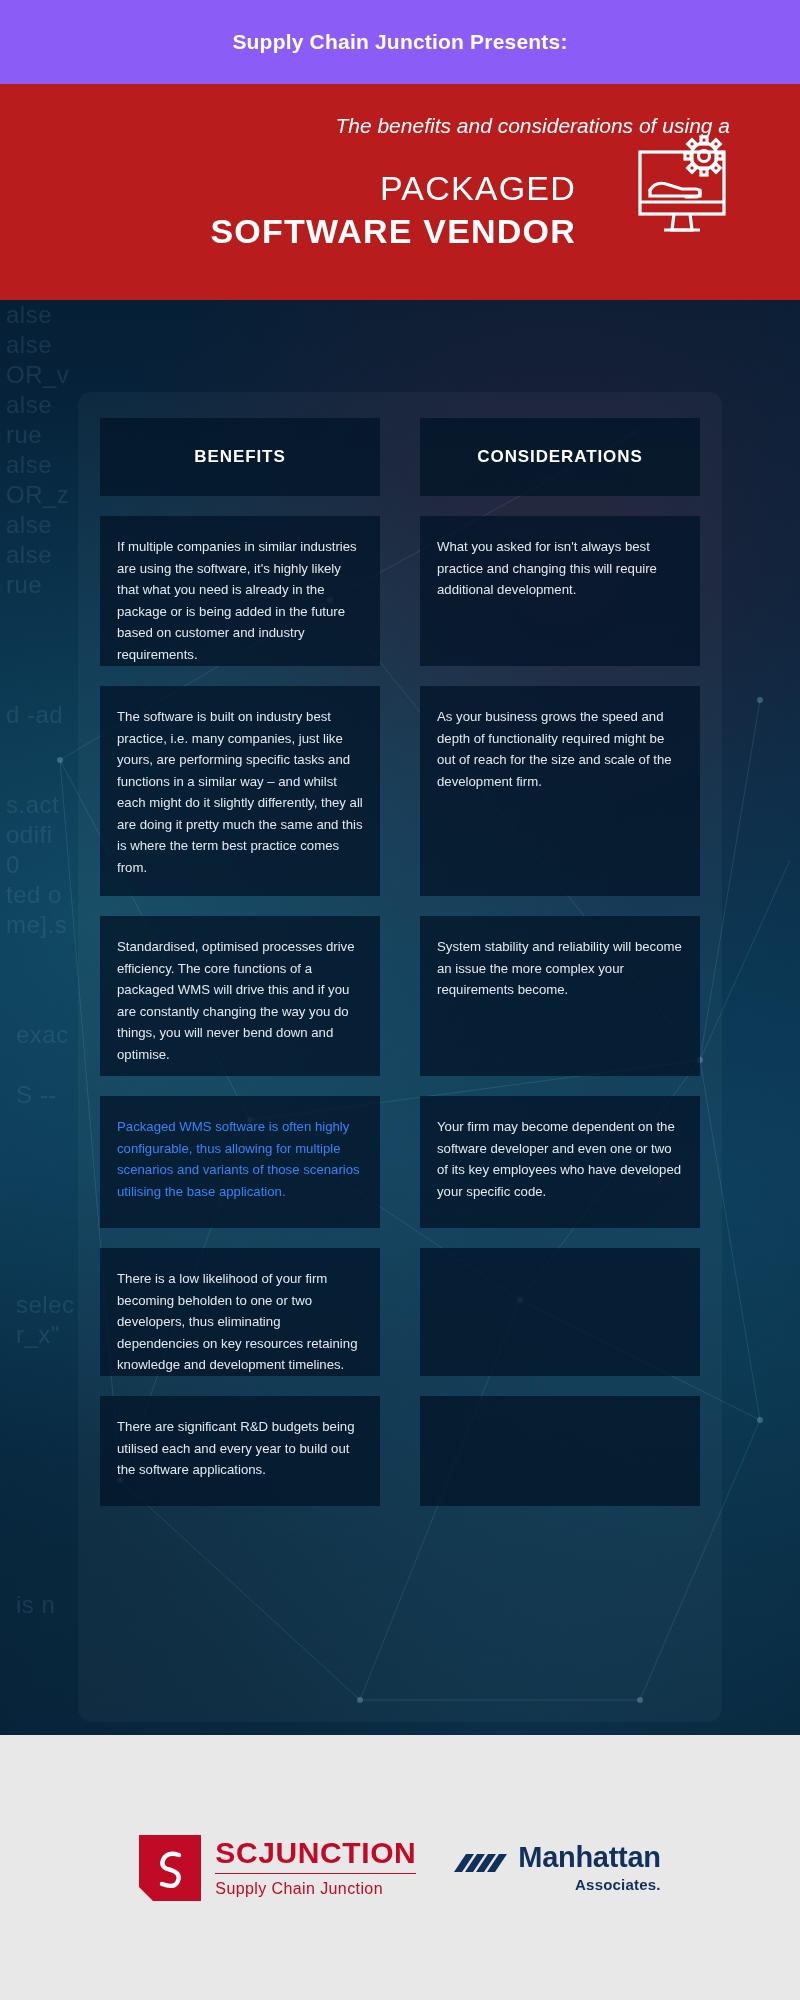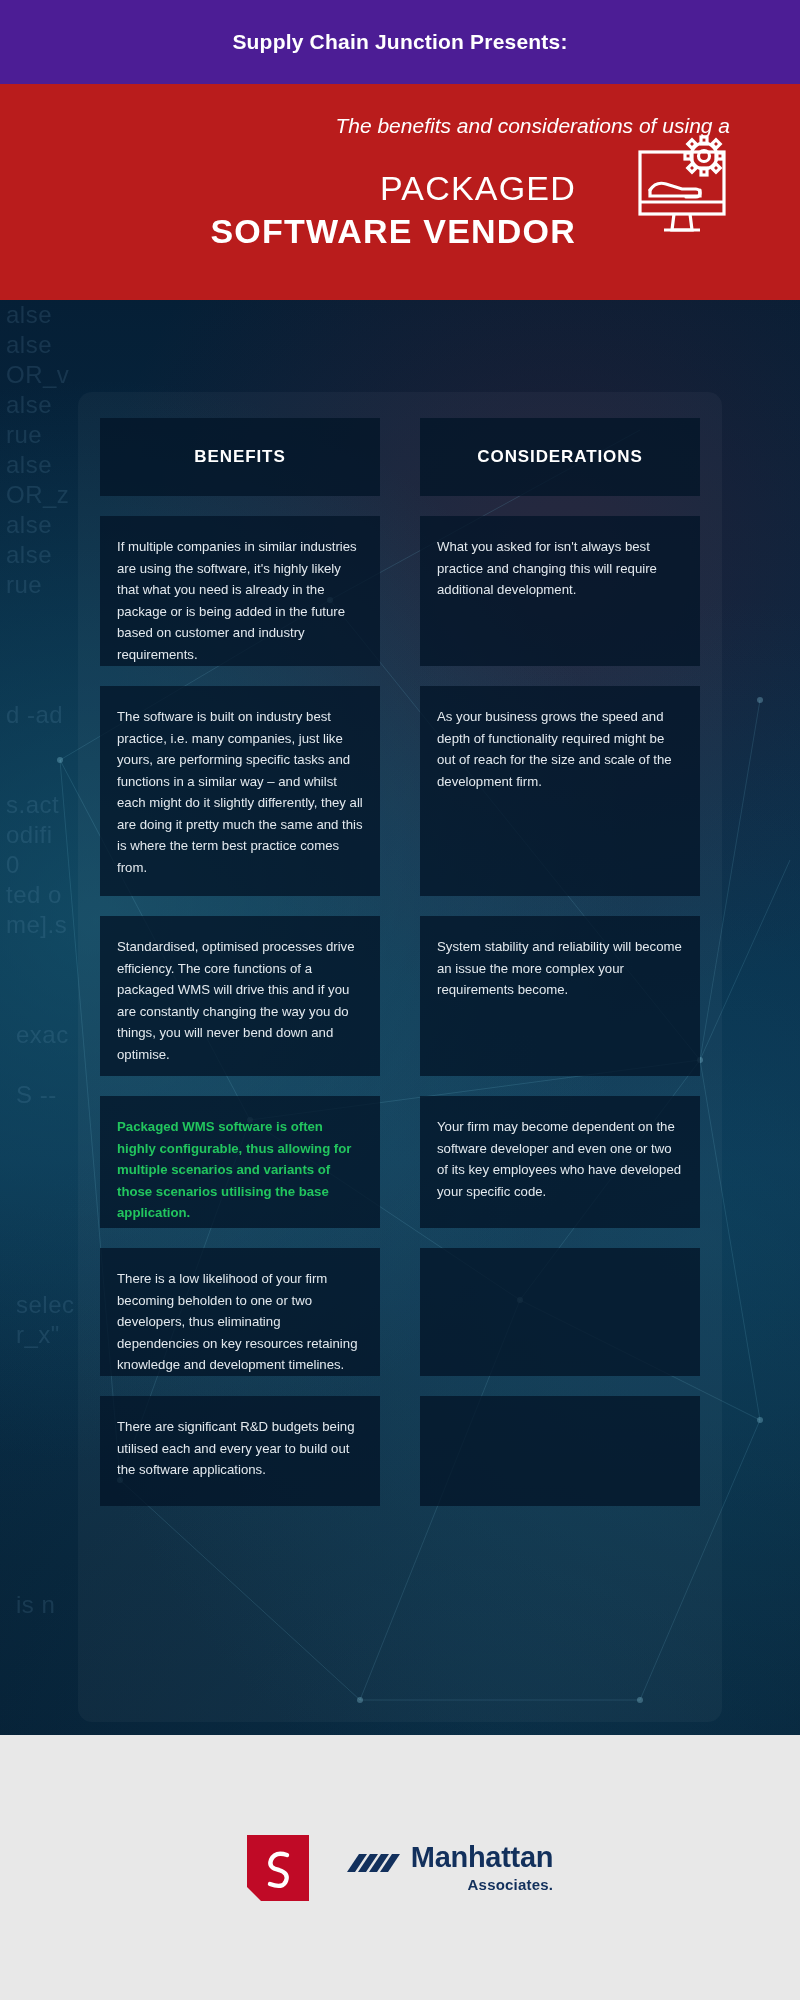--- a/index.html
+++ b/index.html
@@ -44,21 +44,21 @@
     white-space: pre;
     letter-spacing: 0.5px;
   }
   .netsvg { position: absolute; left:0; top:0; }
 
   
   .presenter {
     position: absolute;
     left: 0; top: 0;
     width: 800px; height: 84px;
-    background: #4c1d95;
+    background: #8b5cf6;
     display: flex; align-items: center; justify-content: center;
     z-index: 3;
   }
   .presenter-text {
     color: #ffffff;
     font-size: 21px;
     font-weight: bold;
     letter-spacing: 0.2px;
   }
 
@@ -142,21 +142,21 @@
   }
 
   .card {
     background: rgba(3,21,40,0.78);
     color: #e3e9ee;
     font-size: 13.2px;
     line-height: 21.5px;
     padding: 20px 16px 20px 17px;
     margin-bottom: 20px;
   }
-  .card.bold { font-weight: bold; color: #22c55e; }
+  .card.bold { font-weight: normal; color: #3b82f6; }
   .card.empty { color: transparent; }
 
   
   .h1 { height: 150px; }
   .h2 { height: 210px; }
   .h3 { height: 160px; padding-left: 17px; }
   .h4 { height: 132px; }
   .h5 { height: 128px; }
   .h6 { height: 110px; }
 
@@ -344,20 +344,25 @@
   </div>
 
   <div class="footer">
 
     <div class="logo-scj">
       <div class="scj-mark">
         <svg width="34" height="42" viewBox="0 0 34 42" fill="none" stroke="#ffffff" stroke-width="4.4" stroke-linecap="round">
           <path d="M26 8 q-12 -4 -16 5 q-3 8 8 10 q10 3 7 11 q-3 8 -16 3"></path>
         </svg>
       </div>
+      <div class="scj-words">
+        <div class="scj-name">SCJUNCTION</div>
+        <div class="scj-rule"></div>
+        <div class="scj-tag">Supply Chain Junction</div>
+      </div>
     </div>
 
     <div class="logo-ma">
       <div>
         <svg width="56" height="40" viewBox="0 0 56 40" fill="#12305c">
           <polygon points="0,26 12,8 20,8 8,26"></polygon>
           <polygon points="11,26 23,8 31,8 19,26"></polygon>
           <polygon points="22,26 34,8 42,8 30,26"></polygon>
           <polygon points="33,26 45,8 53,8 41,26"></polygon>
         </svg>

